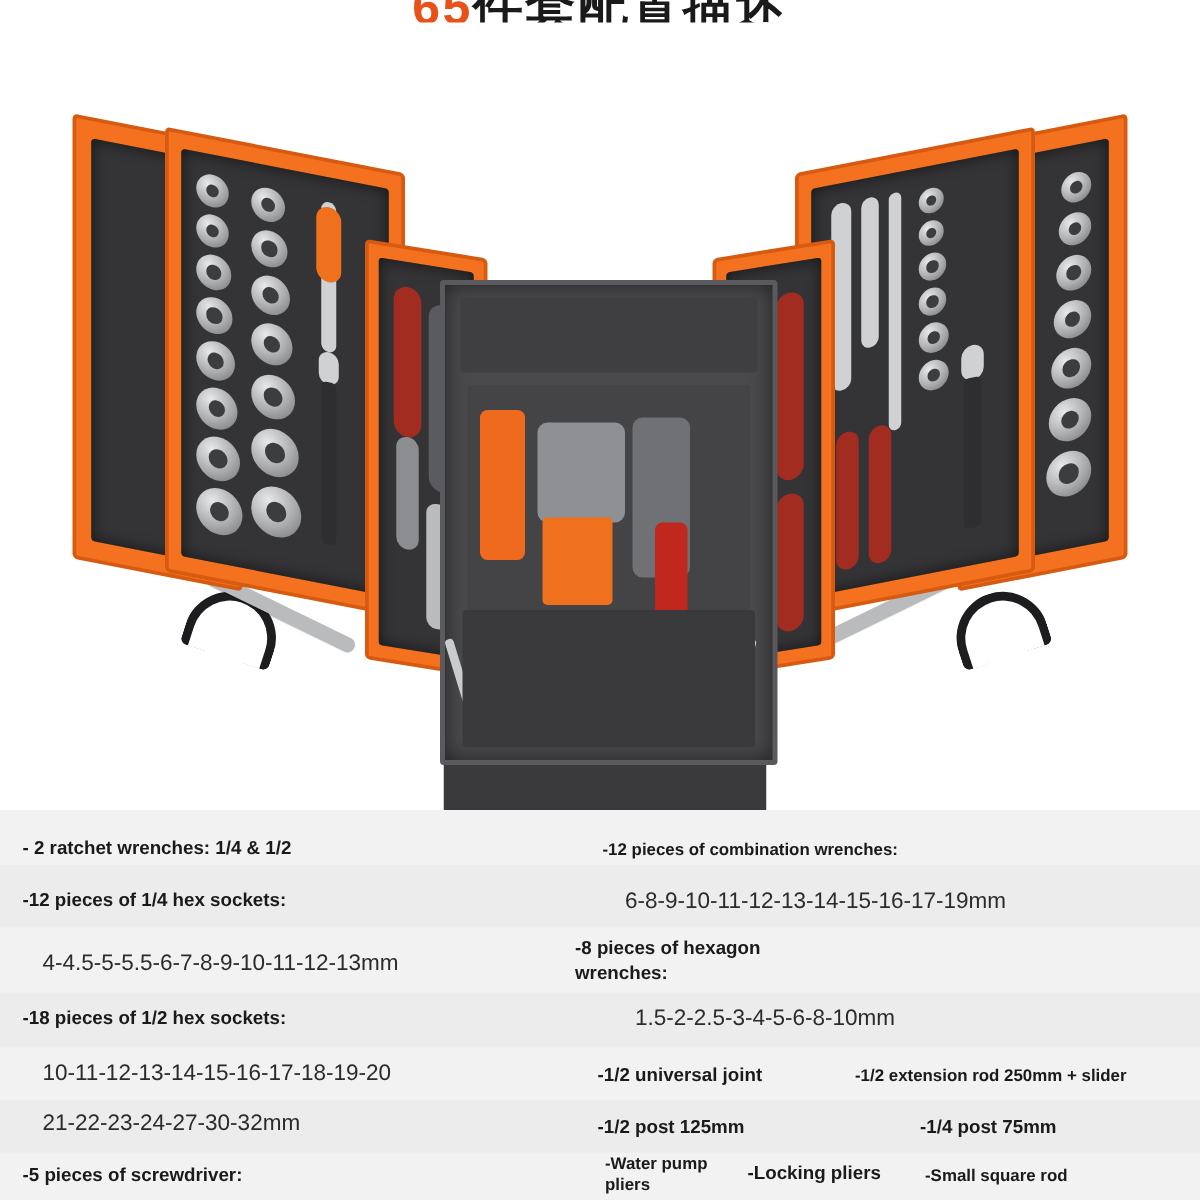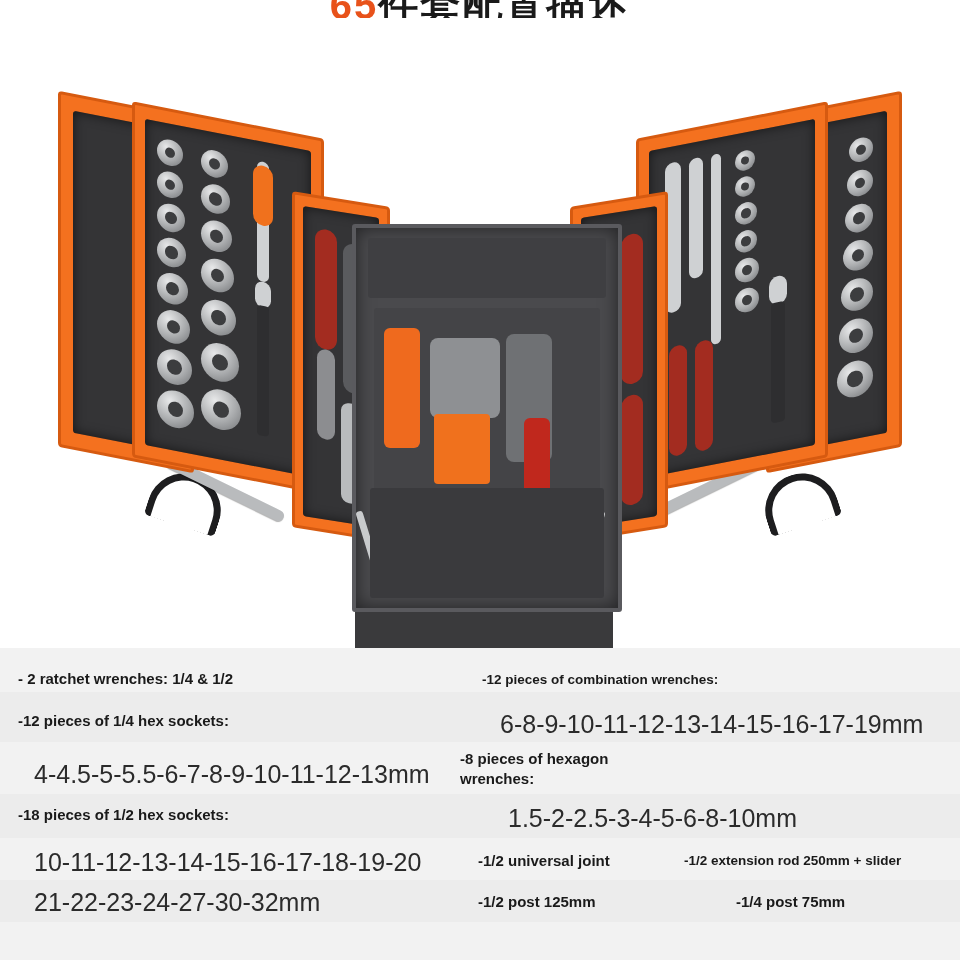--- a/index.html
+++ b/index.html
@@ -175,21 +175,21 @@
     position: absolute;
     left: 0; width: 960px;
   }
   .row.alt { background: #ececec; }
   .cell {
     position: absolute;
     white-space: nowrap;
     color: #1a1a1a;
   }
   .lbl { font-size: 15px; font-weight: bold; }
-  .val { font-size: 25px; color: #2b2b2b; }
+  .val { font-size: 18px; color: #2b2b2b; }
   .lbl.sm { font-size: 13.5px; font-weight: bold; }
 </style>
 </head>
 <body>
 
 <div class="header">
   <div class="cn-title">
     <span>65</span><span class="blk">件套</span><span class="blk">配置描述</span>
   </div>
 </div>
@@ -394,14 +394,21 @@
     <div class="cell lbl" style="left:478px; top:14px;">-1/2 universal joint</div>
     <div class="cell lbl sm" style="left:684px; top:15px;">-1/2 extension rod 250mm + slider</div>
   </div>
 
   <div class="row alt" style="top:232px; height:42px;">
     <div class="cell val" style="left:34px; top:8px;">21-22-23-24-27-30-32mm</div>
     <div class="cell lbl" style="left:478px; top:13px;">-1/2 post 125mm</div>
     <div class="cell lbl" style="left:736px; top:13px;">-1/4 post 75mm</div>
   </div>
 
+  <div class="row" style="top:274px; height:38px;">
+    <div class="cell lbl" style="left:18px; top:10px;">-5 pieces of screwdriver:</div>
+    <div class="cell lbl sm" style="left:484px; top:1px;">-Water pump</div>
+    <div class="cell lbl sm" style="left:484px; top:18px;">pliers</div>
+    <div class="cell lbl" style="left:598px; top:8px;">-Locking pliers</div>
+    <div class="cell lbl sm" style="left:740px; top:11px;">-Small square rod</div>
+  </div>
 
 </div>
 
 </body></html>

